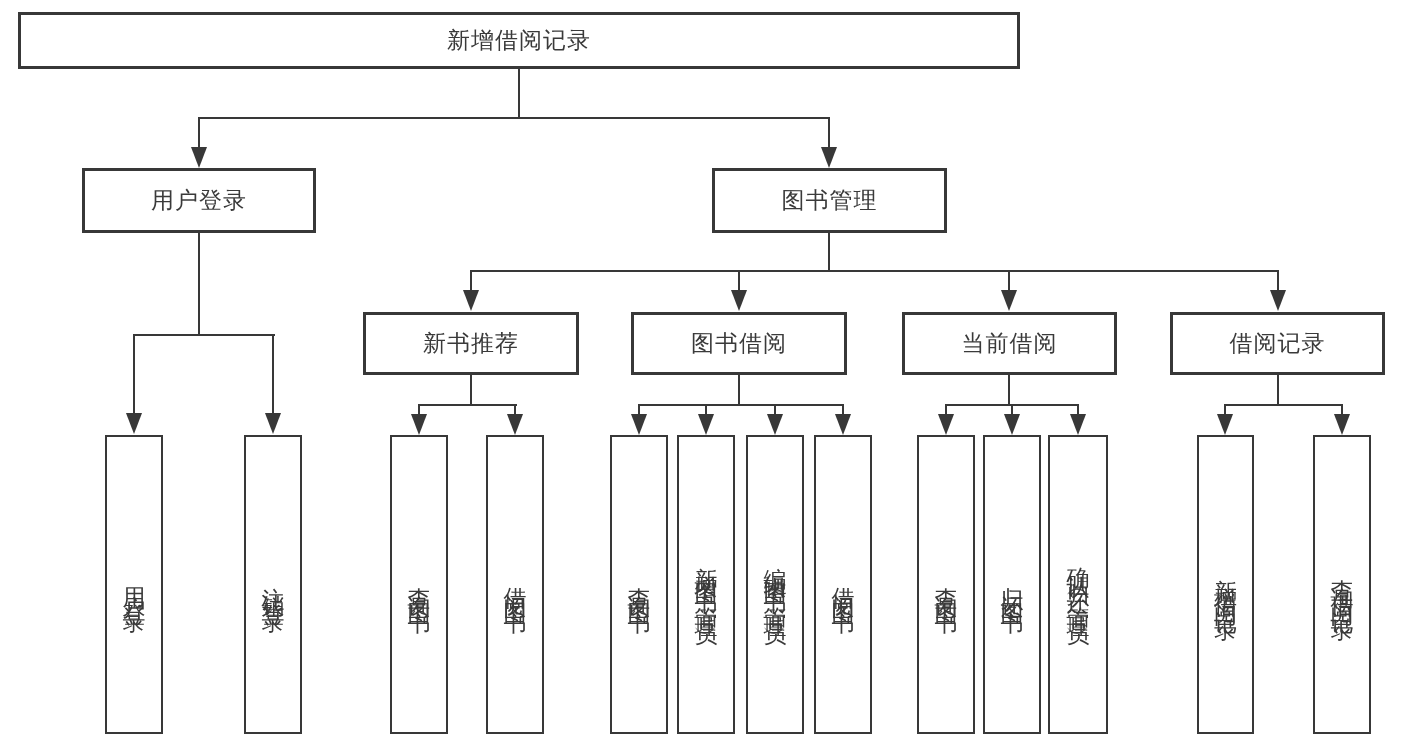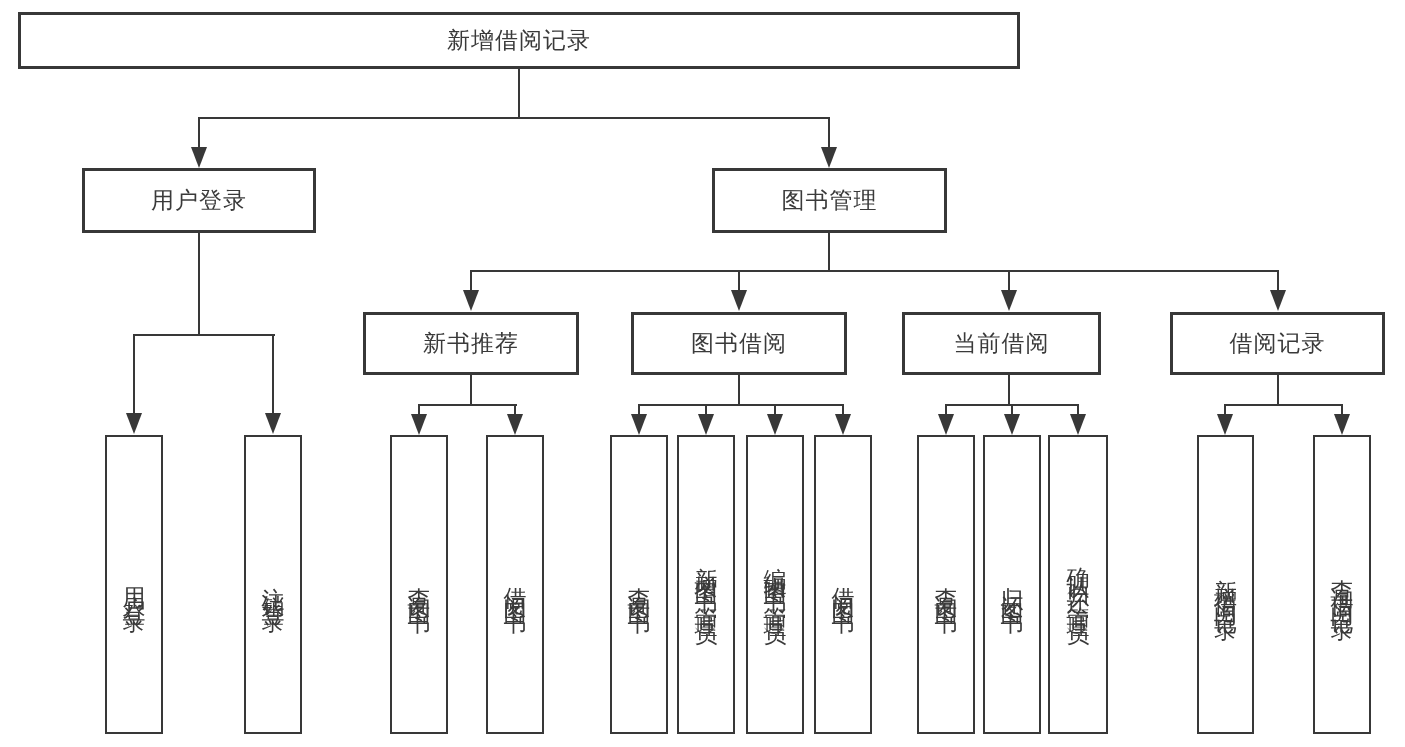--- a/index.html
+++ b/index.html
@@ -102,21 +102,21 @@
   <div class="arrow" style="left:1001px; top:290px;"></div>
   <div class="vline" style="left:1277px; top:270px; height:21px;"></div>
   <div class="arrow" style="left:1270px; top:290px;"></div>
 
   <div class="box" style="left:363px; top:312px; width:216px; height:63px;">
     <span>新书推荐</span>
   </div>
   <div class="box" style="left:631px; top:312px; width:216px; height:63px;">
     <span>图书借阅</span>
   </div>
-  <div class="box" style="left:902px; top:312px; width:199px; height:63px;">
+  <div class="box" style="left:902px; top:312px; width:215px; height:63px;">
     <span>当前借阅</span>
   </div>
   <div class="box" style="left:1170px; top:312px; width:215px; height:63px;">
     <span>借阅记录</span>
   </div>
 
   <div class="vline" style="left:470px; top:375px; height:31px;"></div>
   <div class="vline" style="left:738px; top:375px; height:31px;"></div>
   <div class="vline" style="left:1008px; top:375px; height:31px;"></div>
   <div class="vline" style="left:1277px; top:375px; height:31px;"></div>

